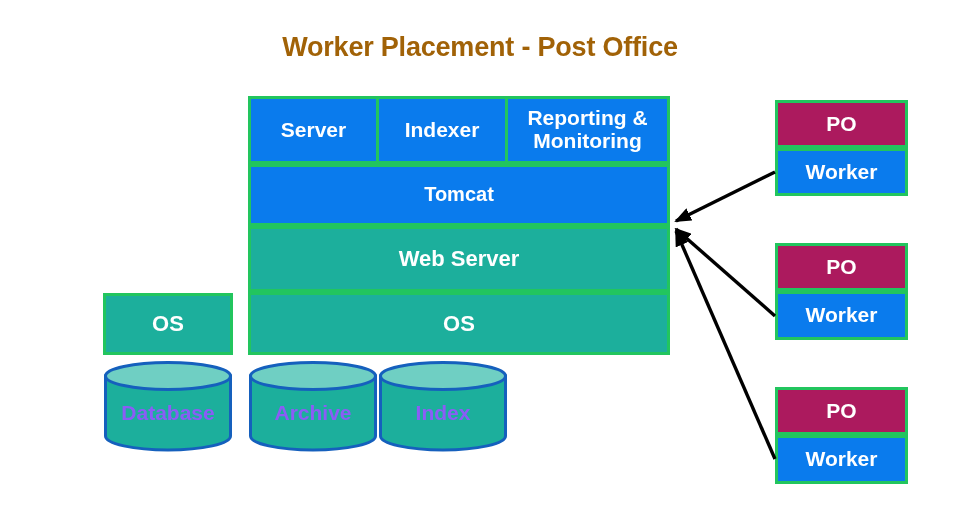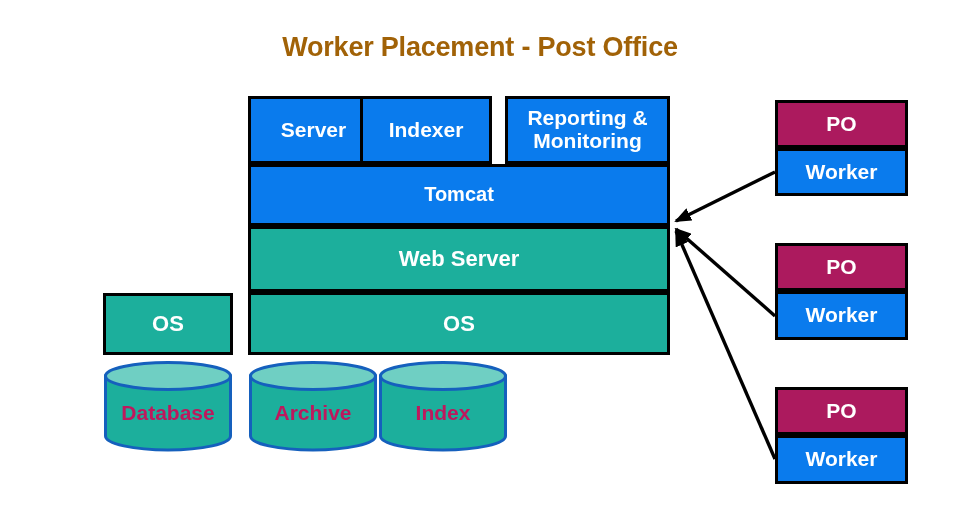--- a/index.html
+++ b/index.html
@@ -24,21 +24,21 @@
     width: 960px;
     text-align: center;
     font-size: 27px;
     font-weight: bold;
     color: #a16207;
     letter-spacing: -0.2px;
   }
   .box {
     position: absolute;
     box-sizing: border-box;
-    border: 3px solid #000000;
+    border: 3px solid #22c55e;
     display: flex;
     align-items: center;
     justify-content: center;
     color: #ffffff;
     font-weight: bold;
     text-align: center;
     line-height: 1.08;
   }
   .fill-magenta { background: #AC1A5E; align-items: center; }
   .fill-blue    { background: #0A7BED; }
@@ -50,21 +50,21 @@
   .cyl svg { display: block; }
   .cyl-label {
     position: absolute;
     left: 0;
     top: 0;
     width: 100%;
     height: 100%;
     display: flex;
     align-items: center;
     justify-content: center;
-    color: #be185d;
+    color: #8b5cf6;
     font-weight: bold;
     font-size: 21px;
     padding-top: 14px;
     box-sizing: border-box;
     pointer-events: none;
   }
   #arrow-layer {
     position: absolute;
     left: 0; top: 0;
     width: 960px; height: 513px;
@@ -88,21 +88,21 @@
       <path d="M2.5,16 L2.5,76 A62.5,14 0 0 0 127.5,76 L127.5,16 Z" fill="#1CAF9C" stroke="#1560BD" stroke-width="3"></path>
       <ellipse cx="65" cy="16" rx="62.5" ry="13.5" fill="#6FCFC3" stroke="#1560BD" stroke-width="3"></ellipse>
     </svg>
     <div class="cyl-label">Database</div>
   </div>
 
   <div class="box fill-blue" style="left:248px; top:96px; width:131px; height:68px; font-size:21px;">
     <span>Server</span>
   </div>
 
-  <div class="box fill-blue" style="left:360px; top:96px; width:132px; height:68px; font-size:21px;">
+  <div class="box fill-blue" style="left:376px; top:96px; width:132px; height:68px; font-size:21px;">
     <span>Indexer</span>
   </div>
 
   <div class="box fill-blue" style="left:505px; top:96px; width:165px; height:68px; font-size:21px; padding:0 4px;">
     <span>Reporting &amp; Monitoring</span>
   </div>
 
   <div class="box fill-blue" style="left:248px; top:164px; width:422px; height:62px; font-size:20px;">
     <span>Tomcat</span>
   </div>

